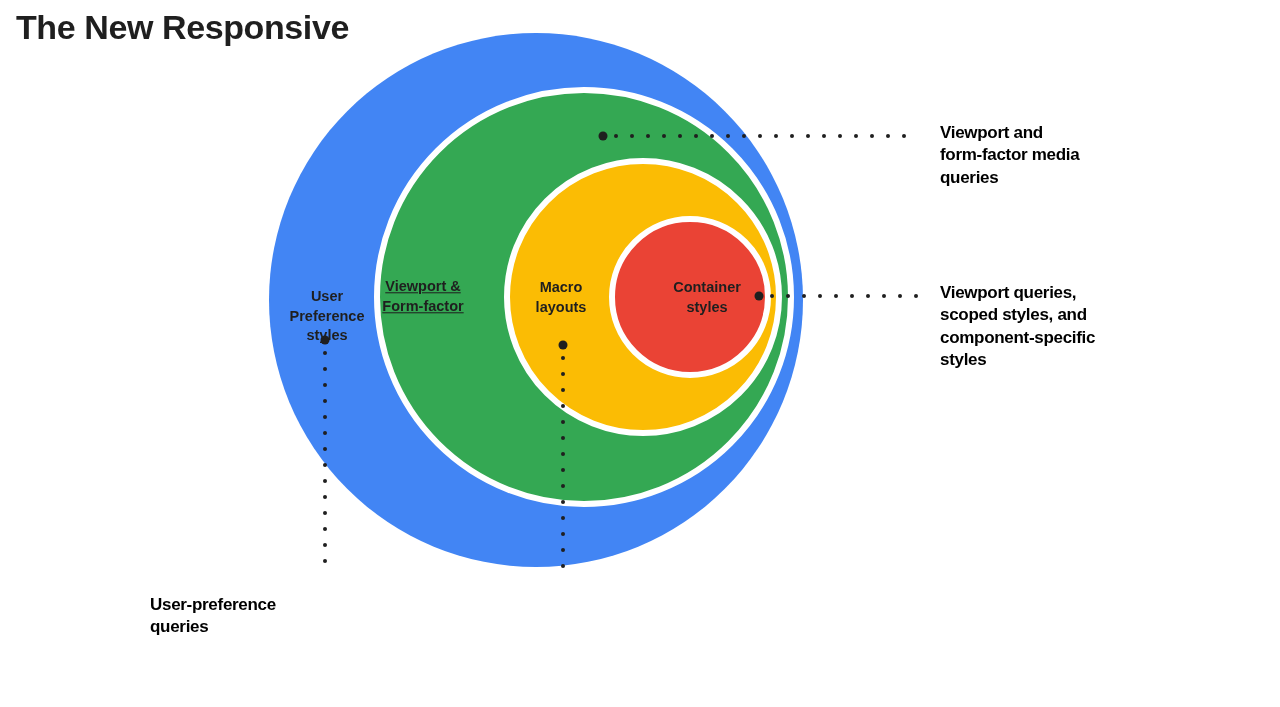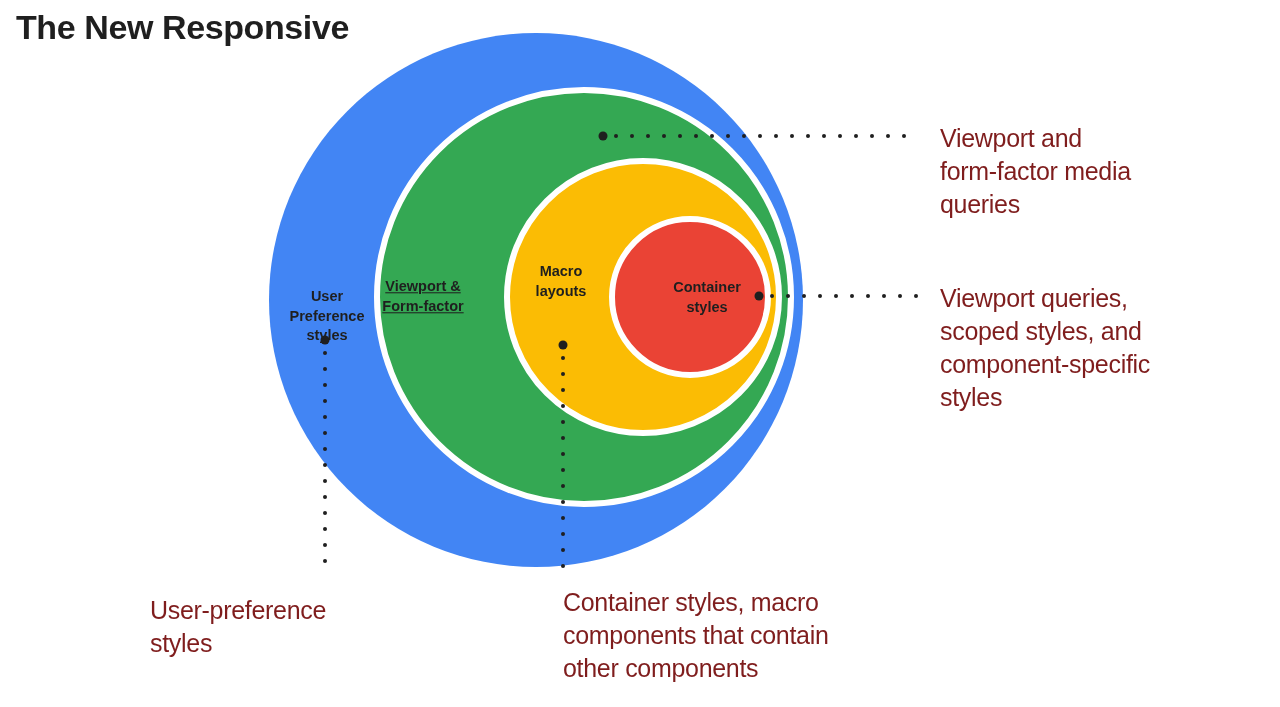--- a/index.html
+++ b/index.html
@@ -50,25 +50,25 @@
     line-height: 1.36;
     color: #1f1f1f;
     transform: translate(-50%, -50%);
     pointer-events: none;
     white-space: pre-line;
   }
 
   
   .callout {
     position: absolute;
-    font-size: 25px;
-    font-weight: 400;
+    font-size: 17px;
+    font-weight: 700;
     line-height: 1.32;
     letter-spacing: -0.3px;
-    color: #7f1d1d;
+    color: #000000;
     white-space: pre-line;
   }
 </style>
 </head>
 <body>
 
 <div id="slide">
 
   <div id="slide-title">The New Responsive</div>
 
@@ -145,31 +145,28 @@
         <circle cx="563" cy="550" r="2" fill="#1f1f1f"></circle>
         <circle cx="563" cy="566" r="2" fill="#1f1f1f"></circle>
       </g>
   </svg>
 
   <div class="circle-label" id="lbl-1" style="left: 327px; top: 296px; margin-top: 21px;">User
 Preference
 styles</div>
   <div class="circle-label" id="lbl-2" style="left: 423px; top: 297px; text-decoration: underline;">Viewport &amp;
 Form-factor</div>
-  <div class="circle-label" id="lbl-3" style="left: 561px; top: 282px;">Macro
+  <div class="circle-label" id="lbl-3" style="left: 561px; top: 298px;">Macro
 layouts</div>
   <div class="circle-label" id="lbl-4" style="left: 691px; top: 298px; margin-left: 16px;">Container
 styles</div>
 
   <div class="callout" id="co-1" style="left: 940px; top: 122px;">Viewport and
 form-factor media
 queries</div>
   <div class="callout" id="co-2" style="left: 940px; top: 282px;">Viewport queries,
 scoped styles, and
 component-specific
 styles</div>
   <div class="callout" id="co-3" style="left: 150px; top: 594px;">User-preference
-styles</div>
-  <div class="callout" id="co-4" style="left: 563px; top: 586px;">Container styles, macro
-components that contain
-other components</div>
+queries</div>
 
 </div>
 
 </body></html>

